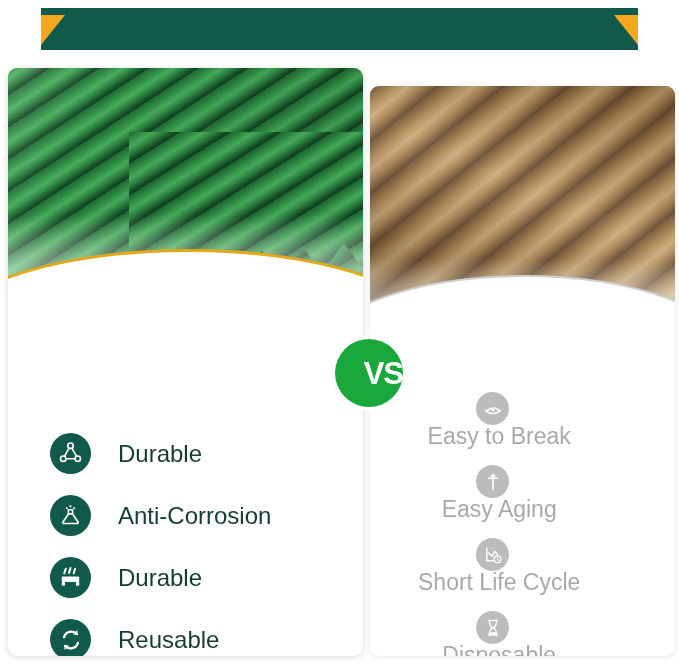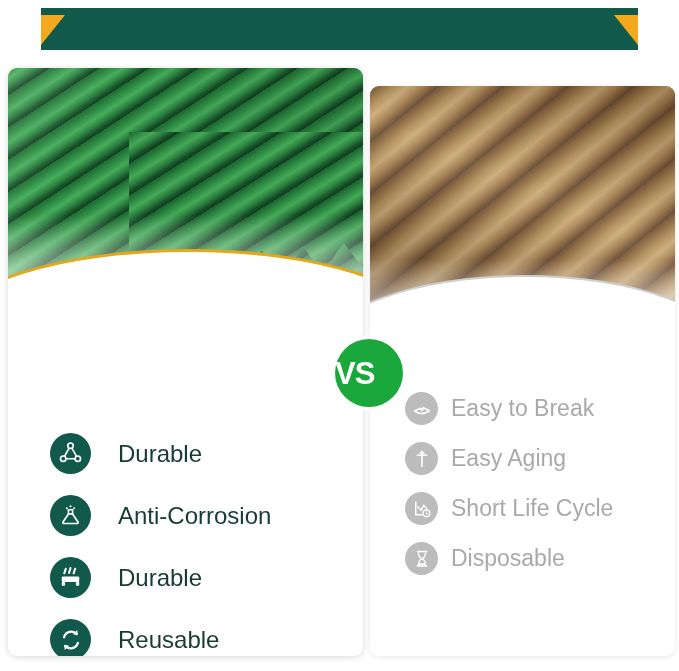--- a/index.html
+++ b/index.html
@@ -131,37 +131,37 @@
   .arc-gray{
     bottom:-96px;
     border:2px solid #cfcfcf;
     background:#ffffff;
   }
 
   
   .vs-badge{
     position:absolute;left:335px;top:339px;width:68px;height:68px;
     border-radius:50%;background:#1aa83c;
-    display:flex;align-items:center;justify-content:flex-start;
+    display:flex;align-items:center;justify-content:flex-end;
     box-shadow:0 0 0 4px #ffffff;
     z-index:8;
   }
   .vs-text{
     color:#ffffff;font-size:31px;font-weight:bold;letter-spacing:-1px;line-height:1;
   }
 
   
   .feature-list{position:absolute;}
   .list-left{left:42px;top:365px;}
   .list-right{left:405px;top:392px;}
 
   .feature-row{
     display:flex;align-items:center;margin-bottom:21px;
   }
-  .list-right .feature-row{margin-bottom:17px;}
+  .list-right .feature-row{margin-bottom:17px;flex-direction:column;}
 
   .f-icon{
     flex:0 0 auto;width:41px;height:41px;border-radius:50%;
     display:flex;align-items:center;justify-content:center;
   }
   .list-right .f-icon{width:33px;height:33px;}
   .f-icon-pro{background:#11594b;}
   .f-icon-con{background:#bcbcbc;}
 
   .f-label{

